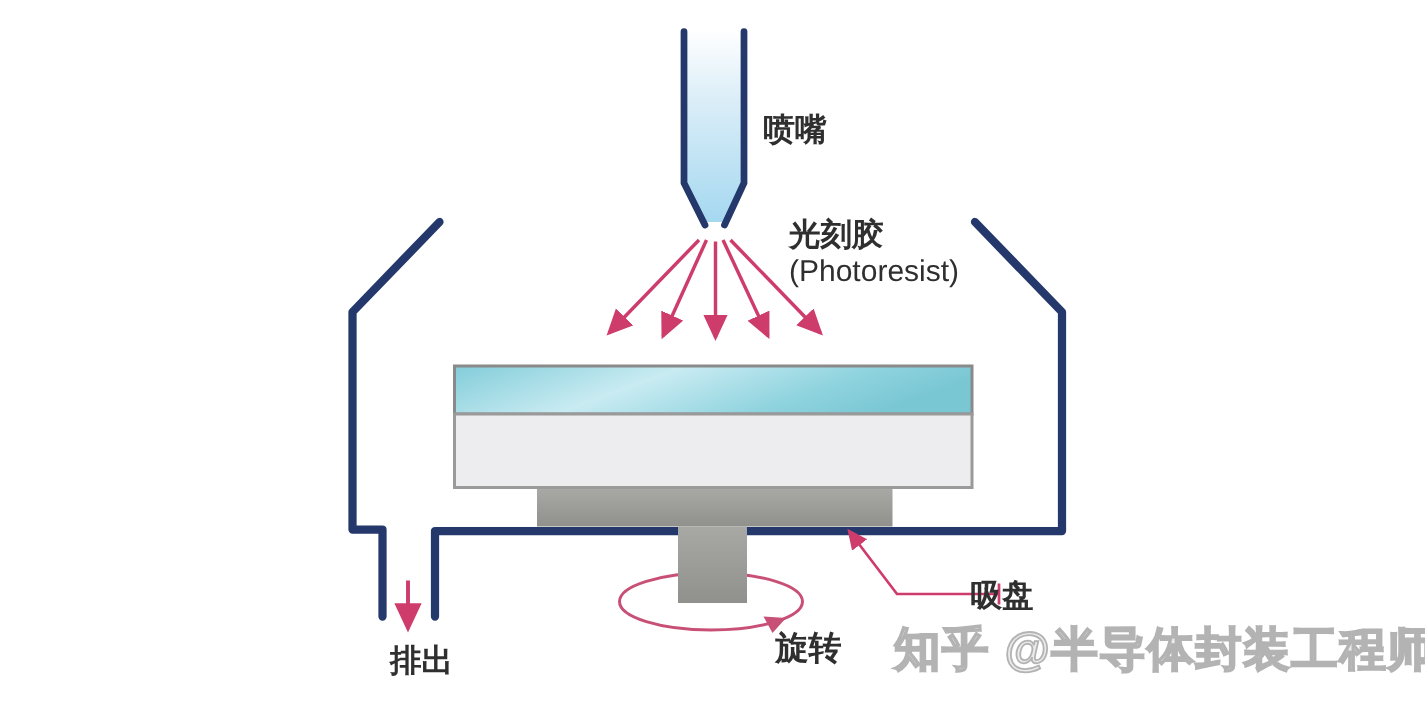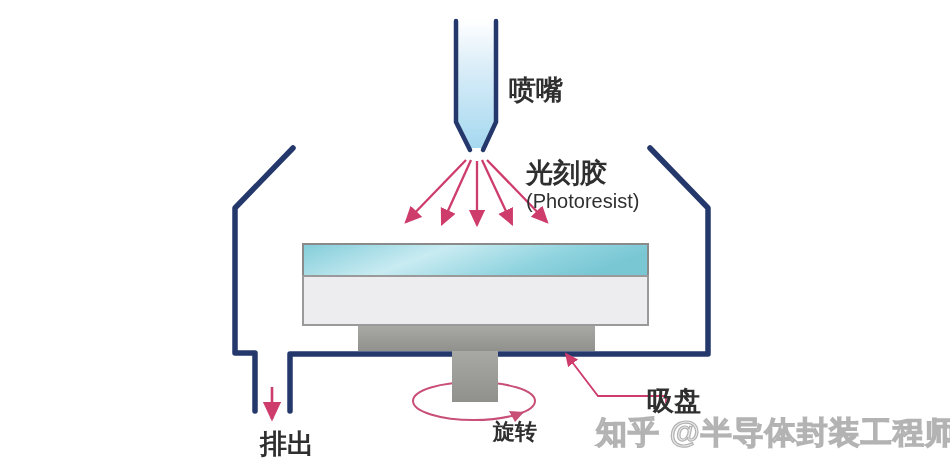--- a/index.html
+++ b/index.html
@@ -2,21 +2,21 @@
 <html><head>
 <meta charset="utf-8">
 <style>
   html,body{margin:0;padding:0;background:#ffffff;}
   .stage{
     position:relative;width:950px;height:475px;background:#ffffff;overflow:hidden;
     font-family:"Liberation Sans","DejaVu Sans",sans-serif;
   }
   .stage svg{position:absolute;left:0;top:0;}
   .lbl{
-    position:absolute;color:#2f2f2f;font-weight:600;font-size:27px;
+    position:absolute;color:#2f2f2f;font-weight:600;font-size:21px;
     white-space:nowrap;line-height:1.2;
   }
   .lbl-en{font-weight:500;font-size:20px;}
   .photoresist-lbl{display:flex;flex-direction:column;}
   .watermark{
     position:absolute;left:596px;top:412px;font-size:31px;font-weight:700;
     letter-spacing:1px;color:#ebebeb;-webkit-text-stroke:1.2px #b3b3b3;
     white-space:nowrap;
   }
 </style>
@@ -77,25 +77,25 @@
     <rect x="452" y="351" width="46" height="51" fill="url(#chuckFill)"></rect>
 
     <line x1="272" y1="387" x2="272" y2="419" stroke="#ce3c6c" stroke-width="2.6" marker-end="url(#arrowCrimson)"></line>
 
     <path d="M566,354 L598,396 L666,396" fill="none" stroke="#ce3c6c" stroke-width="1.8" marker-start="url(#arrowCrimsonStart)"></path>
     <line x1="666" y1="389" x2="666" y2="403" stroke="#ce3c6c" stroke-width="1.8"></line>
   </svg>
 
   <div class="lbl" style="left:509px;top:74px;">喷嘴</div>
 
-  <div class="photoresist-lbl" style="position:absolute;left:526px;top:144px;margin-top:13px;">
+  <div class="photoresist-lbl" style="position:absolute;left:526px;top:144px;">
     <span class="lbl" style="position:static;">光刻胶</span>
     <span class="lbl lbl-en" style="position:static;text-align:center;">(Photoresist)</span>
   </div>
 
   <div class="lbl" style="left:647px;top:385px;">吸盘</div>
 
-  <div class="lbl" style="left:493px;top:419px;font-size:22px;text-align:center;">旋转</div>
+  <div class="lbl" style="left:517px;top:419px;font-size:22px;text-align:center;">旋转</div>
 
   <div class="lbl" style="left:260px;top:428px;">排出</div>
 
   <div class="watermark">知乎 @半导体封装工程师际.</div>
 </div>
 
 </body></html>

